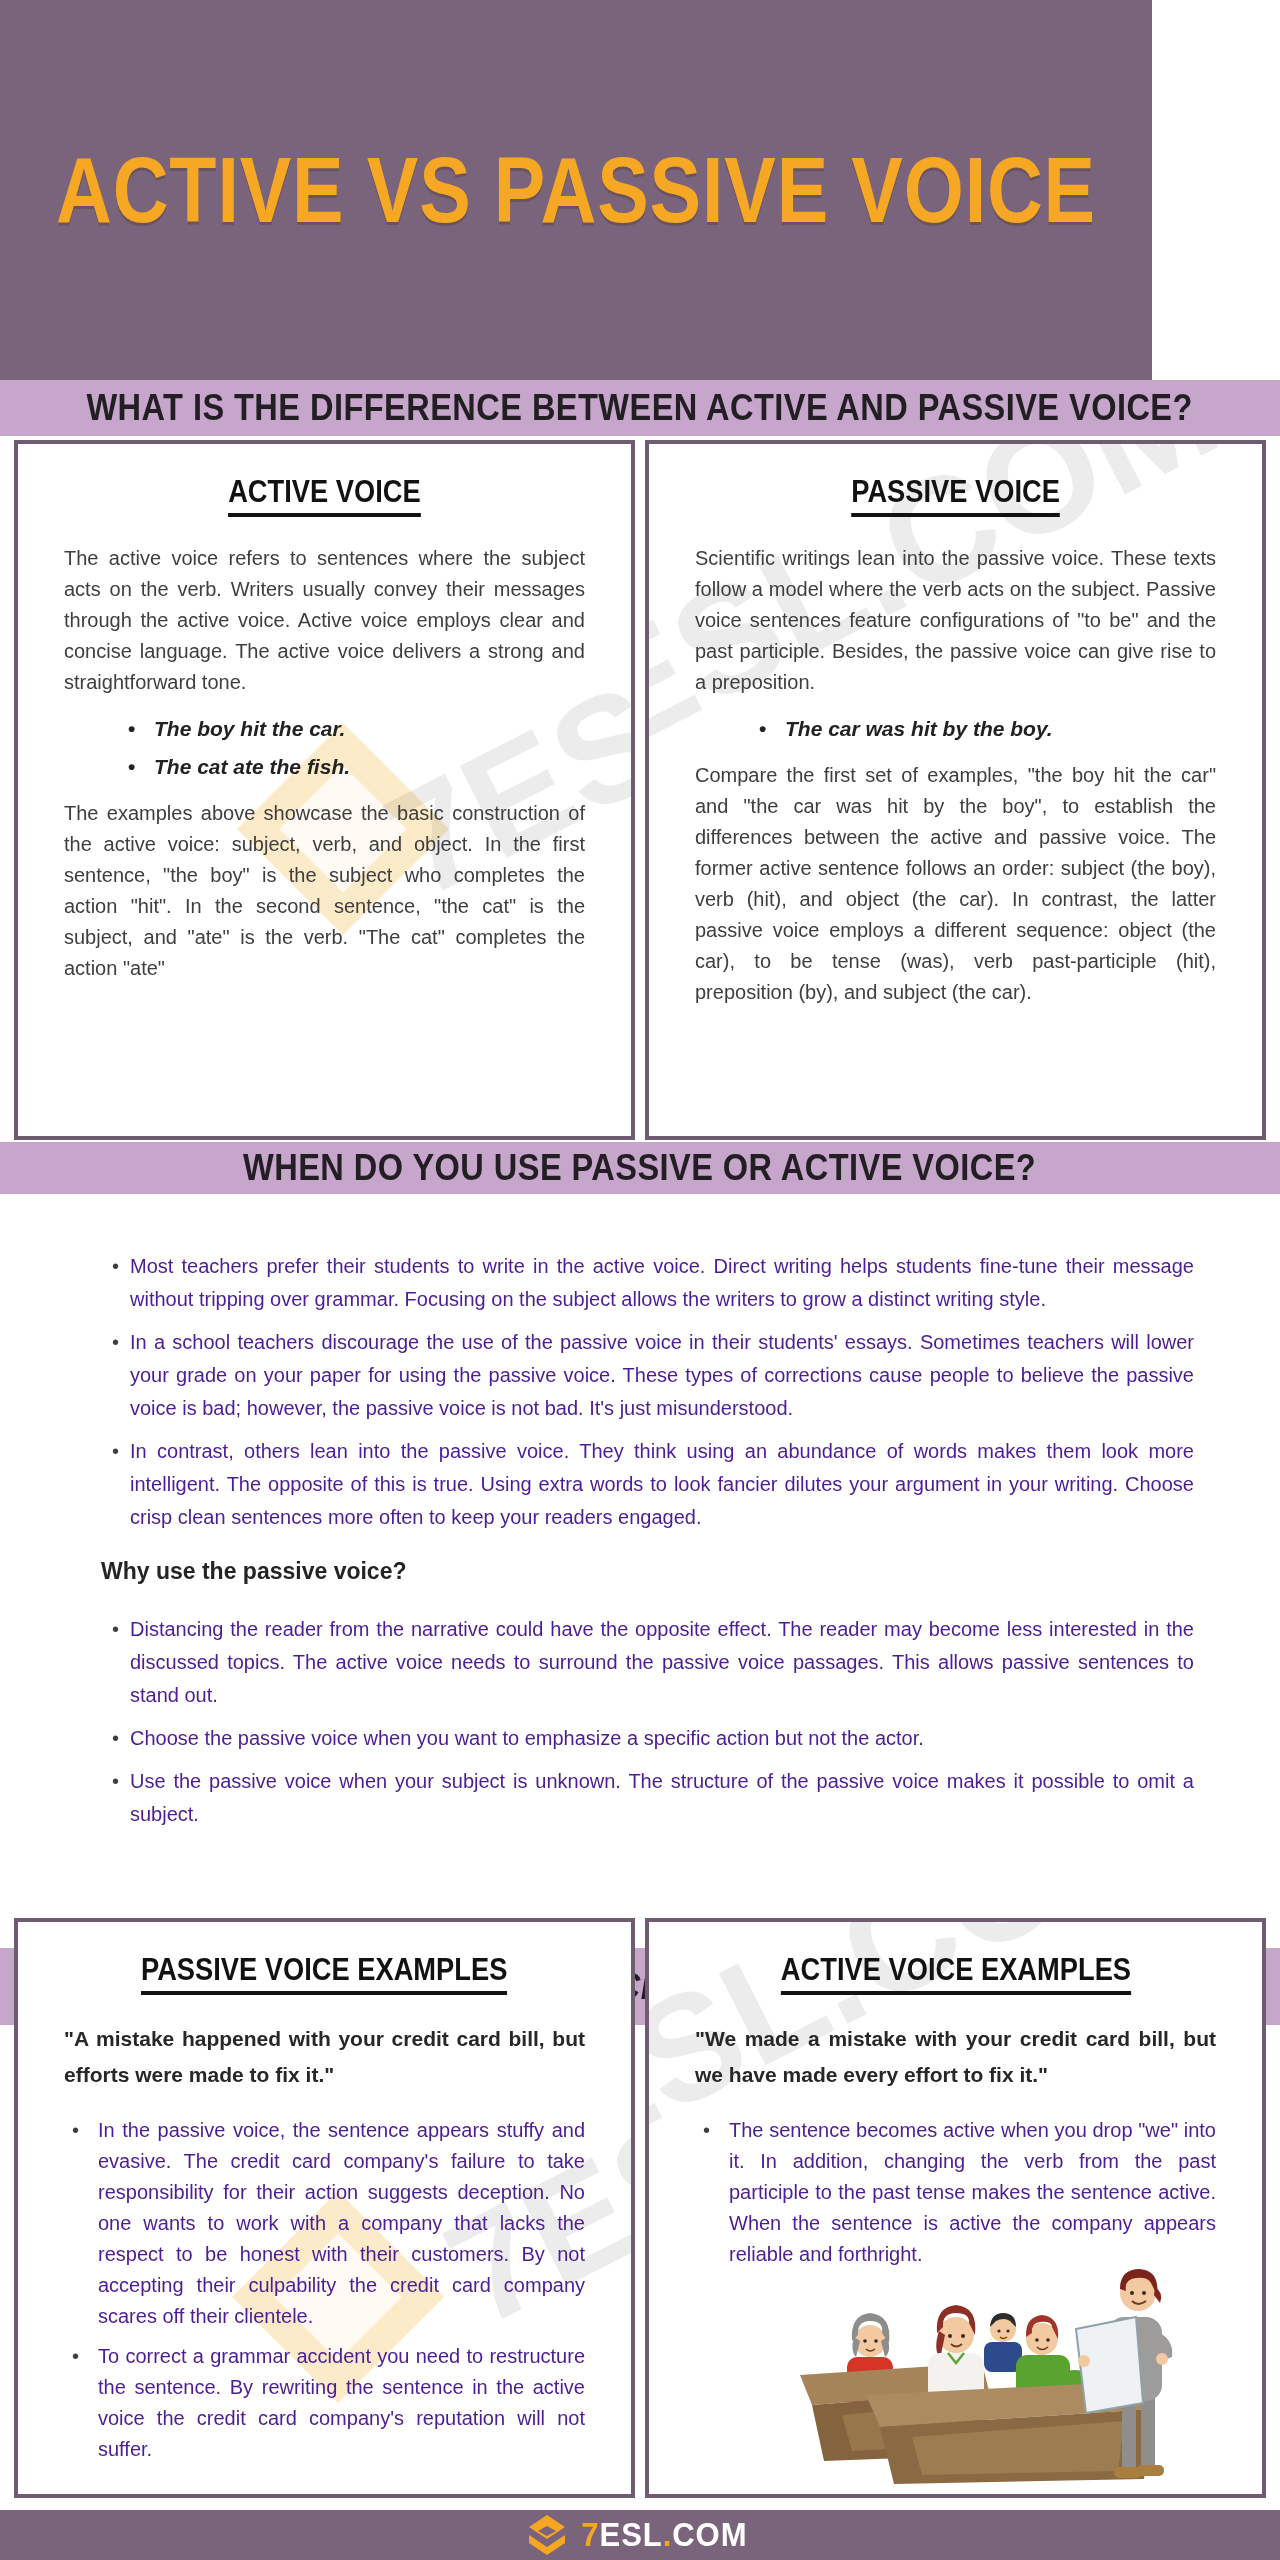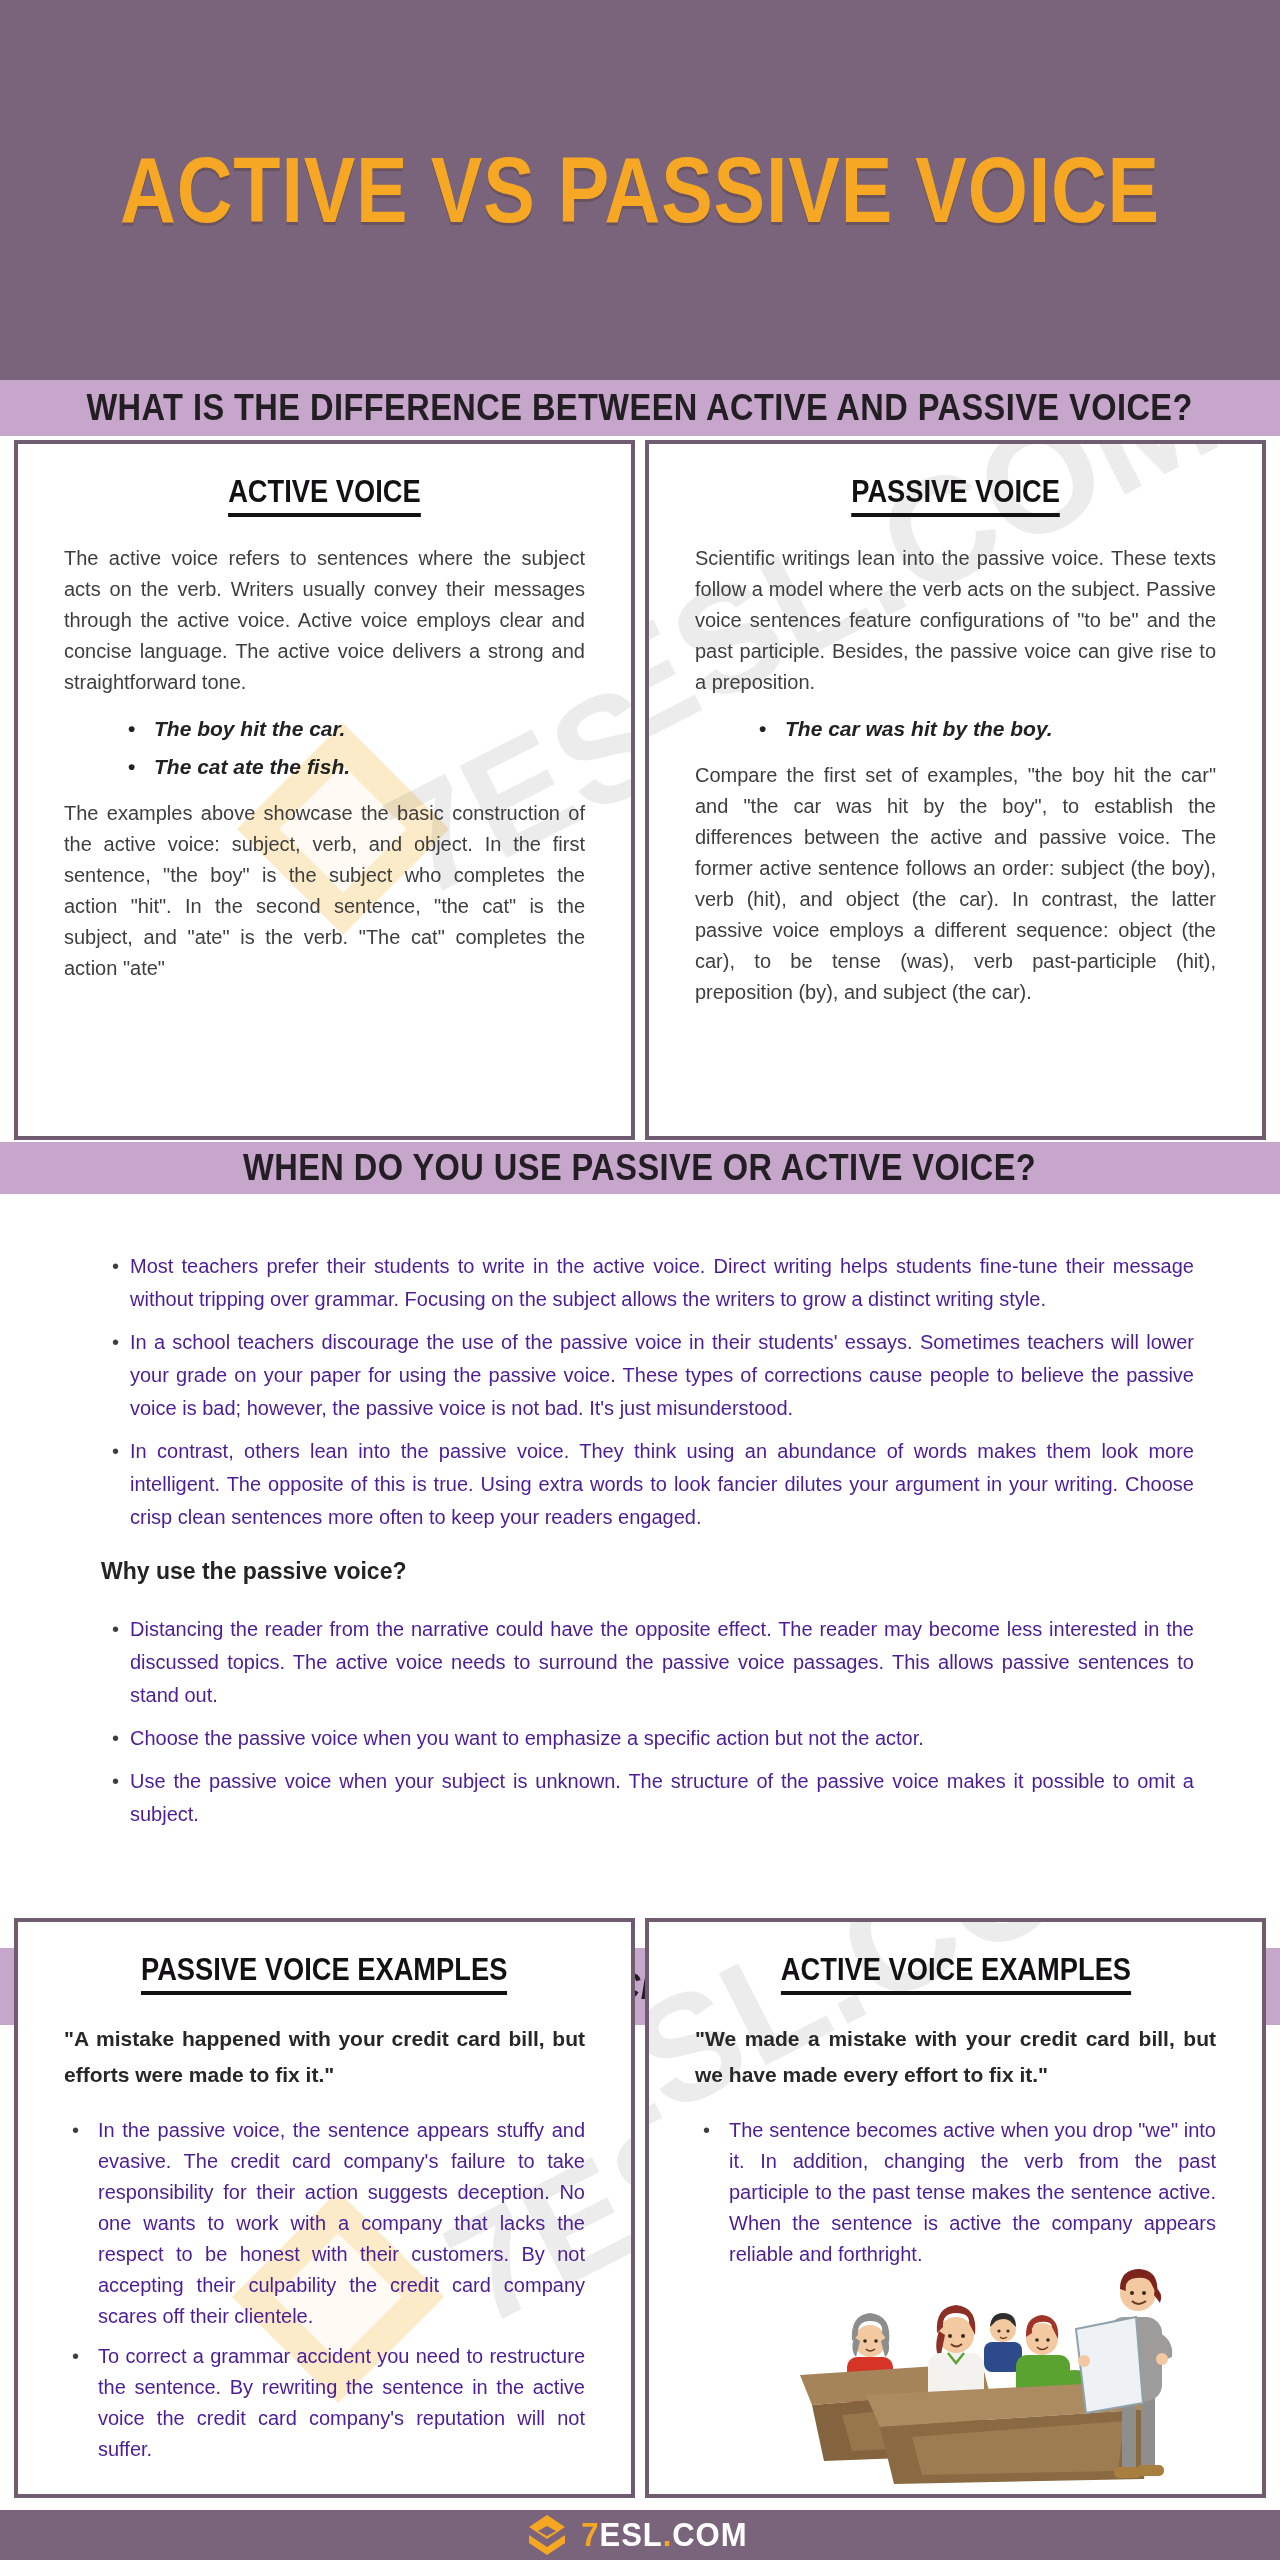--- a/index.html
+++ b/index.html
@@ -5,21 +5,21 @@
   * { margin:0; padding:0; box-sizing:border-box; }
   body { background:#ffffff; }
   .page {
     position:relative; width:1280px; height:2560px; margin:0 auto;
     background:#ffffff; overflow:hidden;
     font-family:"Liberation Sans","DejaVu Sans",sans-serif;
   }
 
   
   .hero {
-    position:absolute; left:0; top:0; width:1280px; height:380px;
+    position:absolute; left:0; top:0; width:1152px; height:380px;
     background:#7a647c; display:flex; align-items:center; justify-content:center;
   }
   .hero-title {
     font-size:92px; font-weight:700; color:#f6a723; letter-spacing:1px;
     white-space:nowrap; transform:scaleX(0.84);
     text-shadow:0 3px 0 rgba(70,45,25,0.30);
   }
 
   
   .banner {

